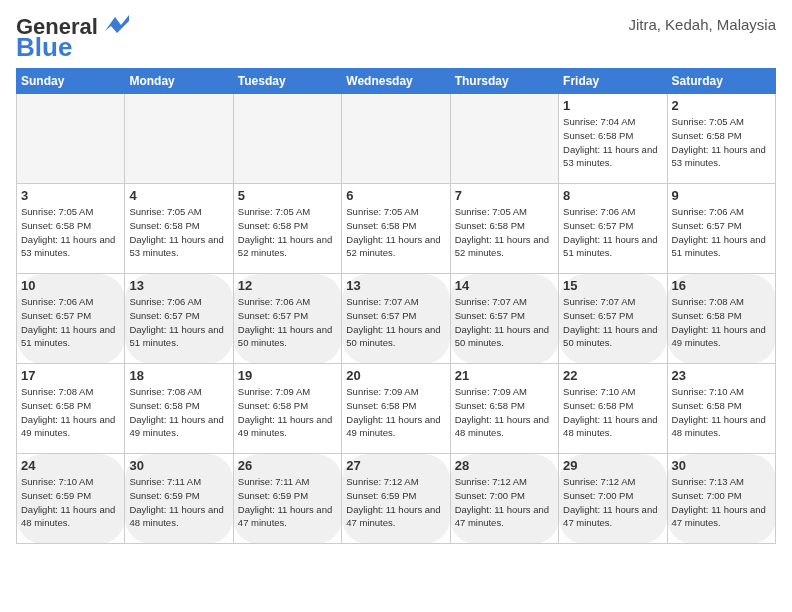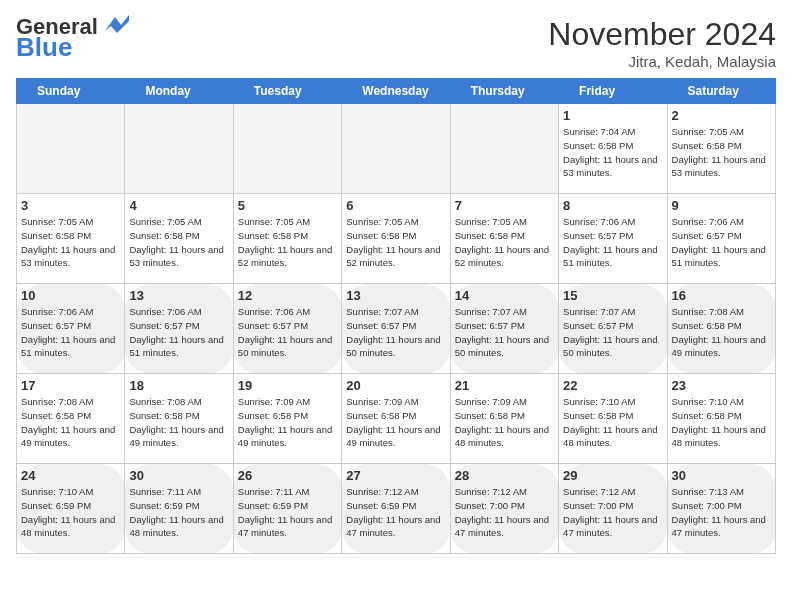--- a/index.html
+++ b/index.html
@@ -41,21 +41,21 @@
     .calendar {
       width: 100%;
       border-collapse: collapse;
       table-layout: fixed;
     }
     .calendar th {
       background: #3a7bd5;
       color: #fff;
       font-size: 12px;
       font-weight: bold;
-      padding: 5px 20px;
+      padding: 5px 4px;
       text-align: left;
       border: 1px solid #3a7bd5;
     }
     .calendar td {
       border: 1px solid #ccc;
       vertical-align: top;
       padding: 4px 4px;
       font-size: 10px;
       color: #333;
       height: 90px;
@@ -88,21 +88,20 @@
     <div class="logo">
       <div style="display:flex;align-items:center;gap:2px;">
         <span style="font-size:22px;font-weight:bold;color:#333;line-height:1;">General</span>
         <svg width="28" height="24" viewBox="0 0 28 24" style="margin-left:1px;margin-top:-4px;">
           <polygon points="4,18 14,4 20,12 28,2 28,8 16,20 10,13" fill="#3a7bd5"></polygon>
         </svg>
       </div>
       <span style="font-size:26px;font-weight:bold;color:#3a7bd5;line-height:1;margin-top:-4px;">Blue</span>
     </div>
     <div class="title-block">
-      <div class="month-title">November 2024</div>
       <div class="location">Jitra, Kedah, Malaysia</div>
     </div>
   </div>
 
   <table class="calendar">
     <thead>
       <tr>
       <th>Sunday</th>
           <th>Monday</th>
           <th>Tuesday</th>

